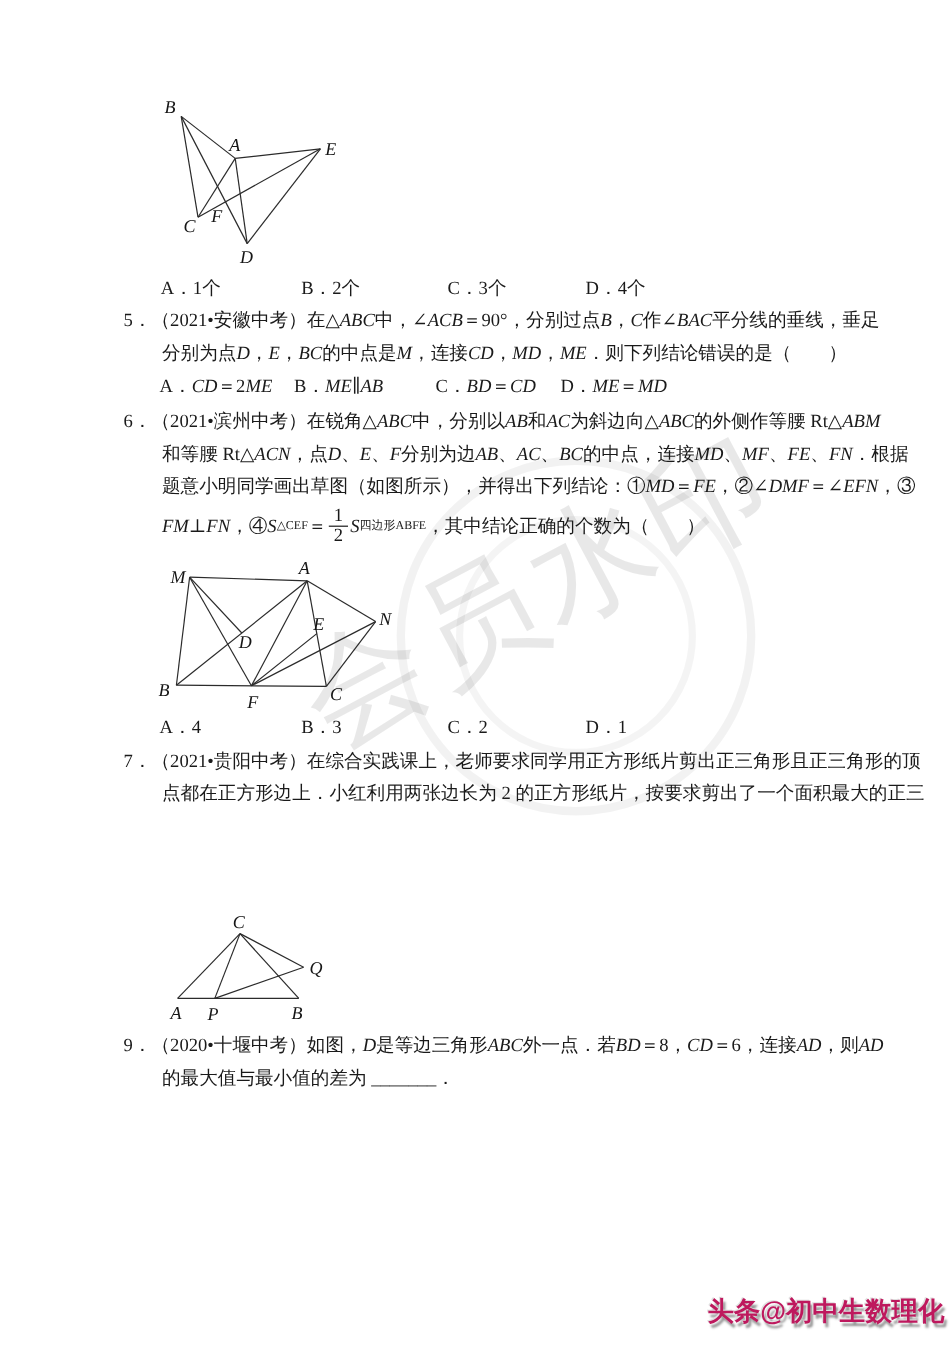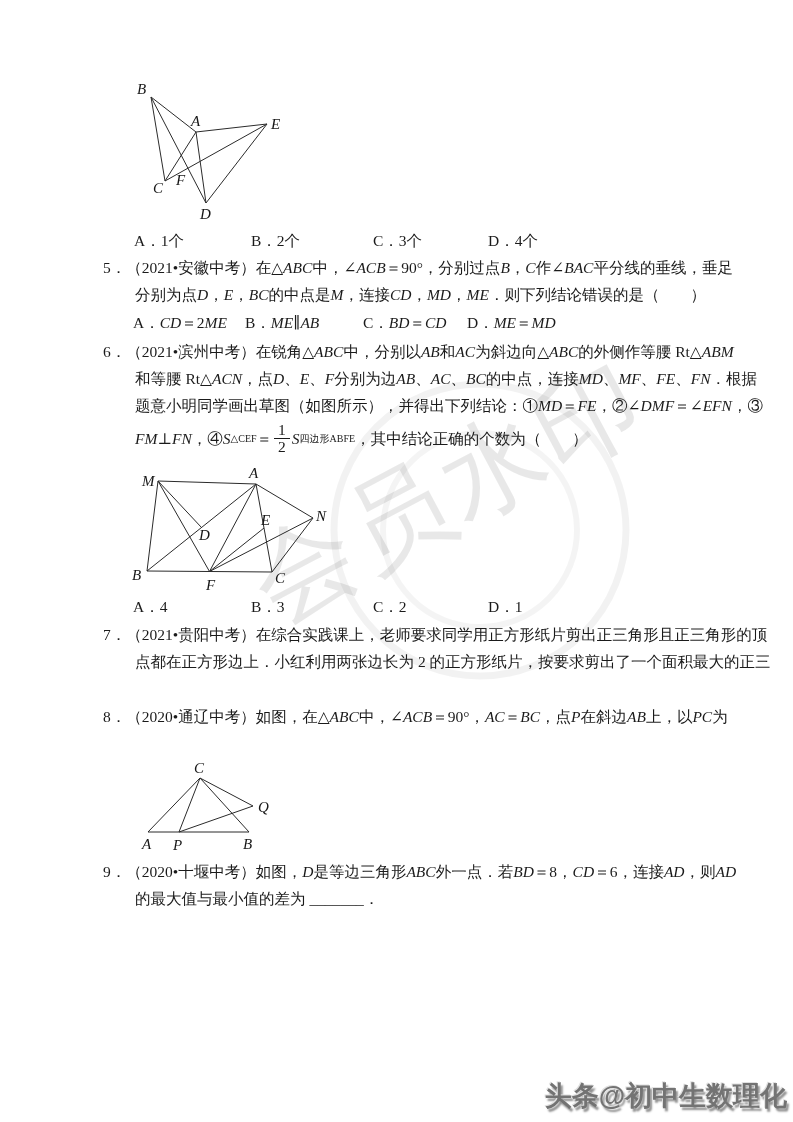--- a/index.html
+++ b/index.html
@@ -20,22 +20,22 @@
   svg.fig line{stroke:#2b2b2b;stroke-width:1;fill:none;}
   svg.fig text{font-family:"Liberation Serif","DejaVu Serif",serif;font-style:italic;font-size:15px;fill:#161616;}
   .watermark{
     position:absolute;left:258px;top:540px;font-size:103px;line-height:103px;
     letter-spacing:4px;color:rgba(0,0,0,0.09);transform:rotate(-28deg);
     transform-origin:0 50%;white-space:nowrap;pointer-events:none;
     font-family:"Liberation Sans","DejaVu Sans",sans-serif;
   }
   .seal{position:absolute;left:0;top:0;pointer-events:none;}
   .footer{
-    position:absolute;right:6px;top:1078px;font-size:27px;font-weight:bold;white-space:nowrap;
-    font-family:"Liberation Sans","DejaVu Sans",sans-serif;color:#737373;
+    position:absolute;right:6px;top:1078px;font-size:22px;font-weight:bold;white-space:nowrap;
+    font-family:"Liberation Sans","DejaVu Sans",sans-serif;color:#be185d;
     text-shadow:-1px -1px 0 #e0e0e0, 2px 3px 2px #8f8f8f;
   }
 </style>
 </head>
 <body>
 
 <div class="page">
 
   <svg class="seal" width="793" height="1122">
     <circle cx="480" cy="530" r="146" fill="none" stroke="rgba(0,0,0,0.05)" stroke-width="7"></circle>
@@ -105,21 +105,20 @@
     </svg>
 
   <span class="line" style="left:133px;top:596px">A．4</span>
   <span class="line" style="left:251px;top:596px">B．3</span>
   <span class="line" style="left:373px;top:596px">C．2</span>
   <span class="line" style="left:488px;top:596px">D．1</span>
 
   <div class="line" style="left:103px;top:624px">7．（2021•贵阳中考）在综合实践课上，老师要求同学用正方形纸片剪出正三角形且正三角形的顶</div>
   <div class="line" style="left:135px;top:651px">点都在正方形边上．小红利用两张边长为 2 的正方形纸片，按要求剪出了一个面积最大的正三</div>
 
-  <div class="line" style="left:103px;top:706px">8．（2020•通辽中考）如图，在△<span class="it">ABC</span>中，∠<span class="it">ACB</span>＝90°，<span class="it">AC</span>＝<span class="it">BC</span>，点<span class="it">P</span>在斜边<span class="it">AB</span>上，以<span class="it">PC</span>为</div>
 
   <svg class="fig" style="left:0;top:0" width="793" height="1122" viewBox="0 0 793 1122">
       <line x1="148" y1="832" x2="249" y2="832"></line>
       <line x1="148" y1="832" x2="200" y2="778"></line>
       <line x1="200" y1="778" x2="249" y2="832"></line>
       <line x1="200" y1="778" x2="179" y2="832"></line>
       <line x1="200" y1="778" x2="253" y2="806"></line>
       <line x1="179" y1="832" x2="253" y2="806"></line>
       <text x="194" y="773">C</text>
       <text x="258" y="812">Q</text>

